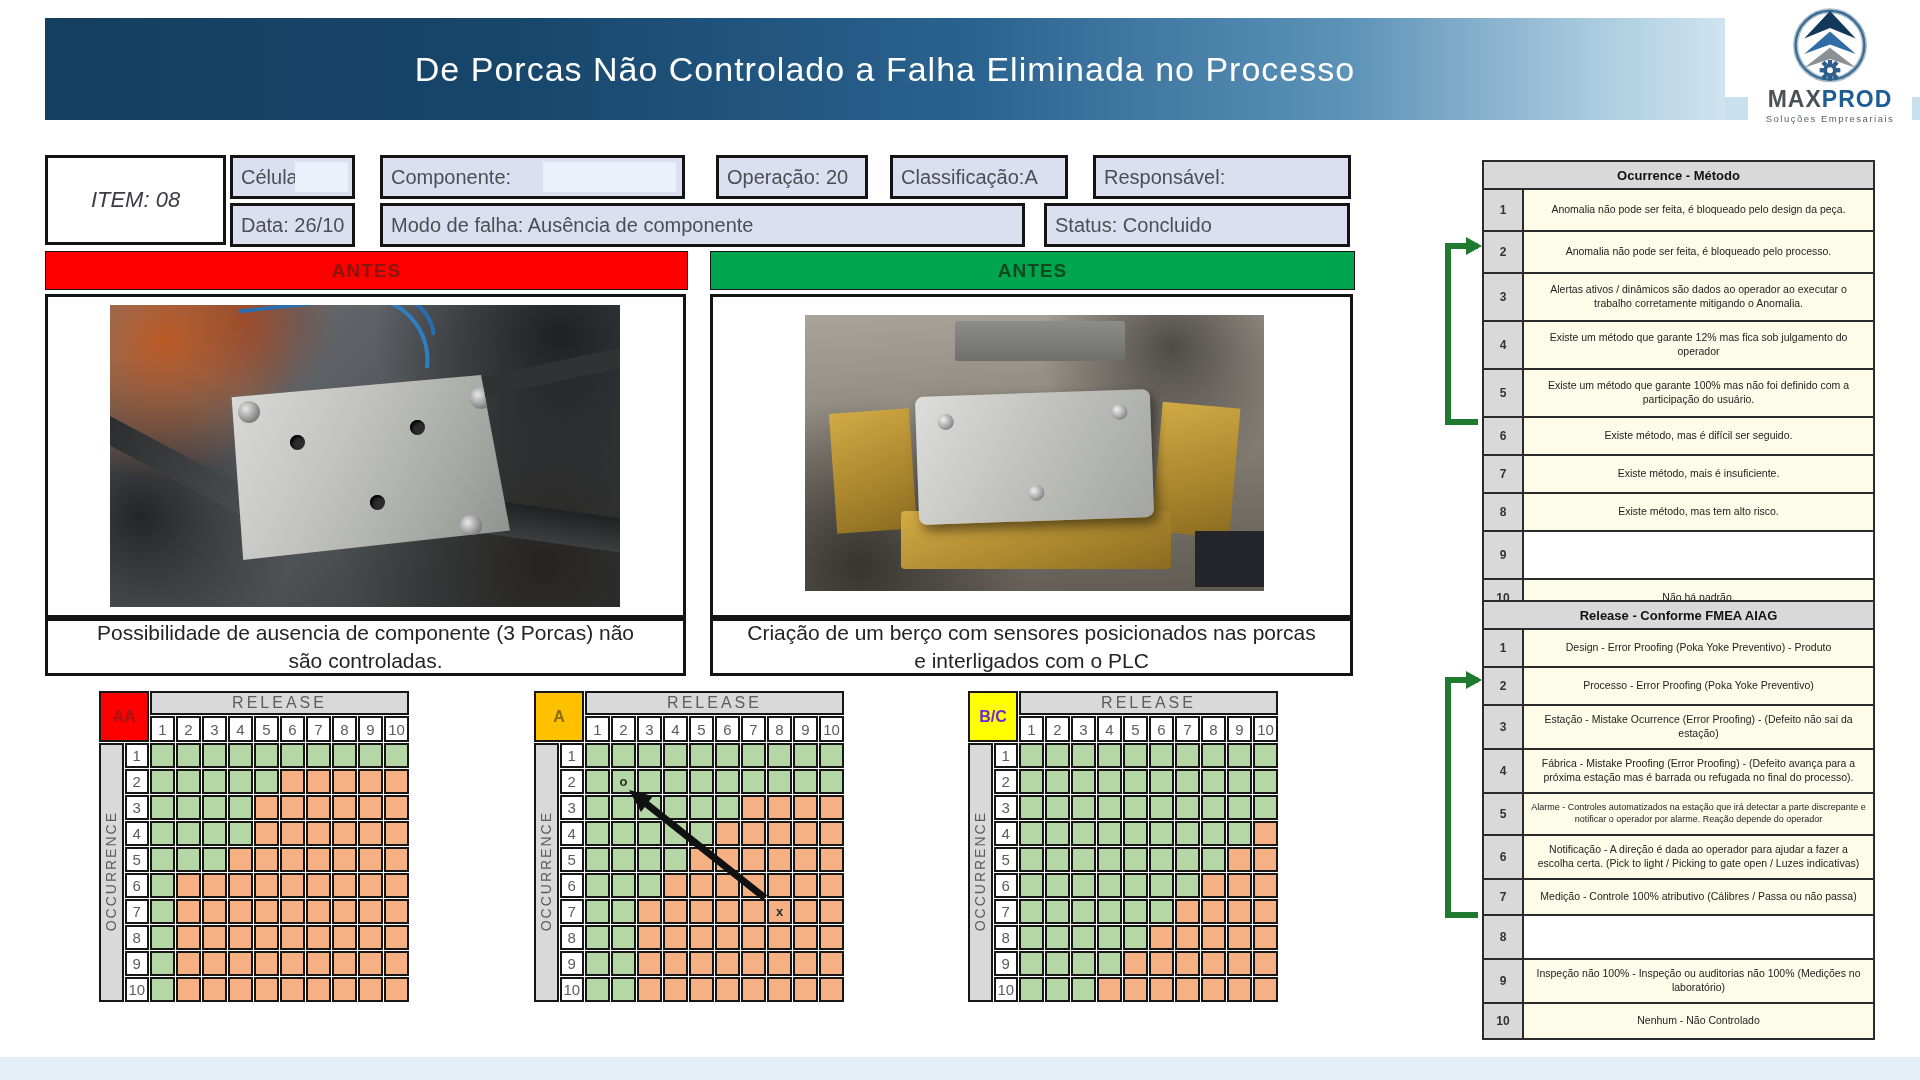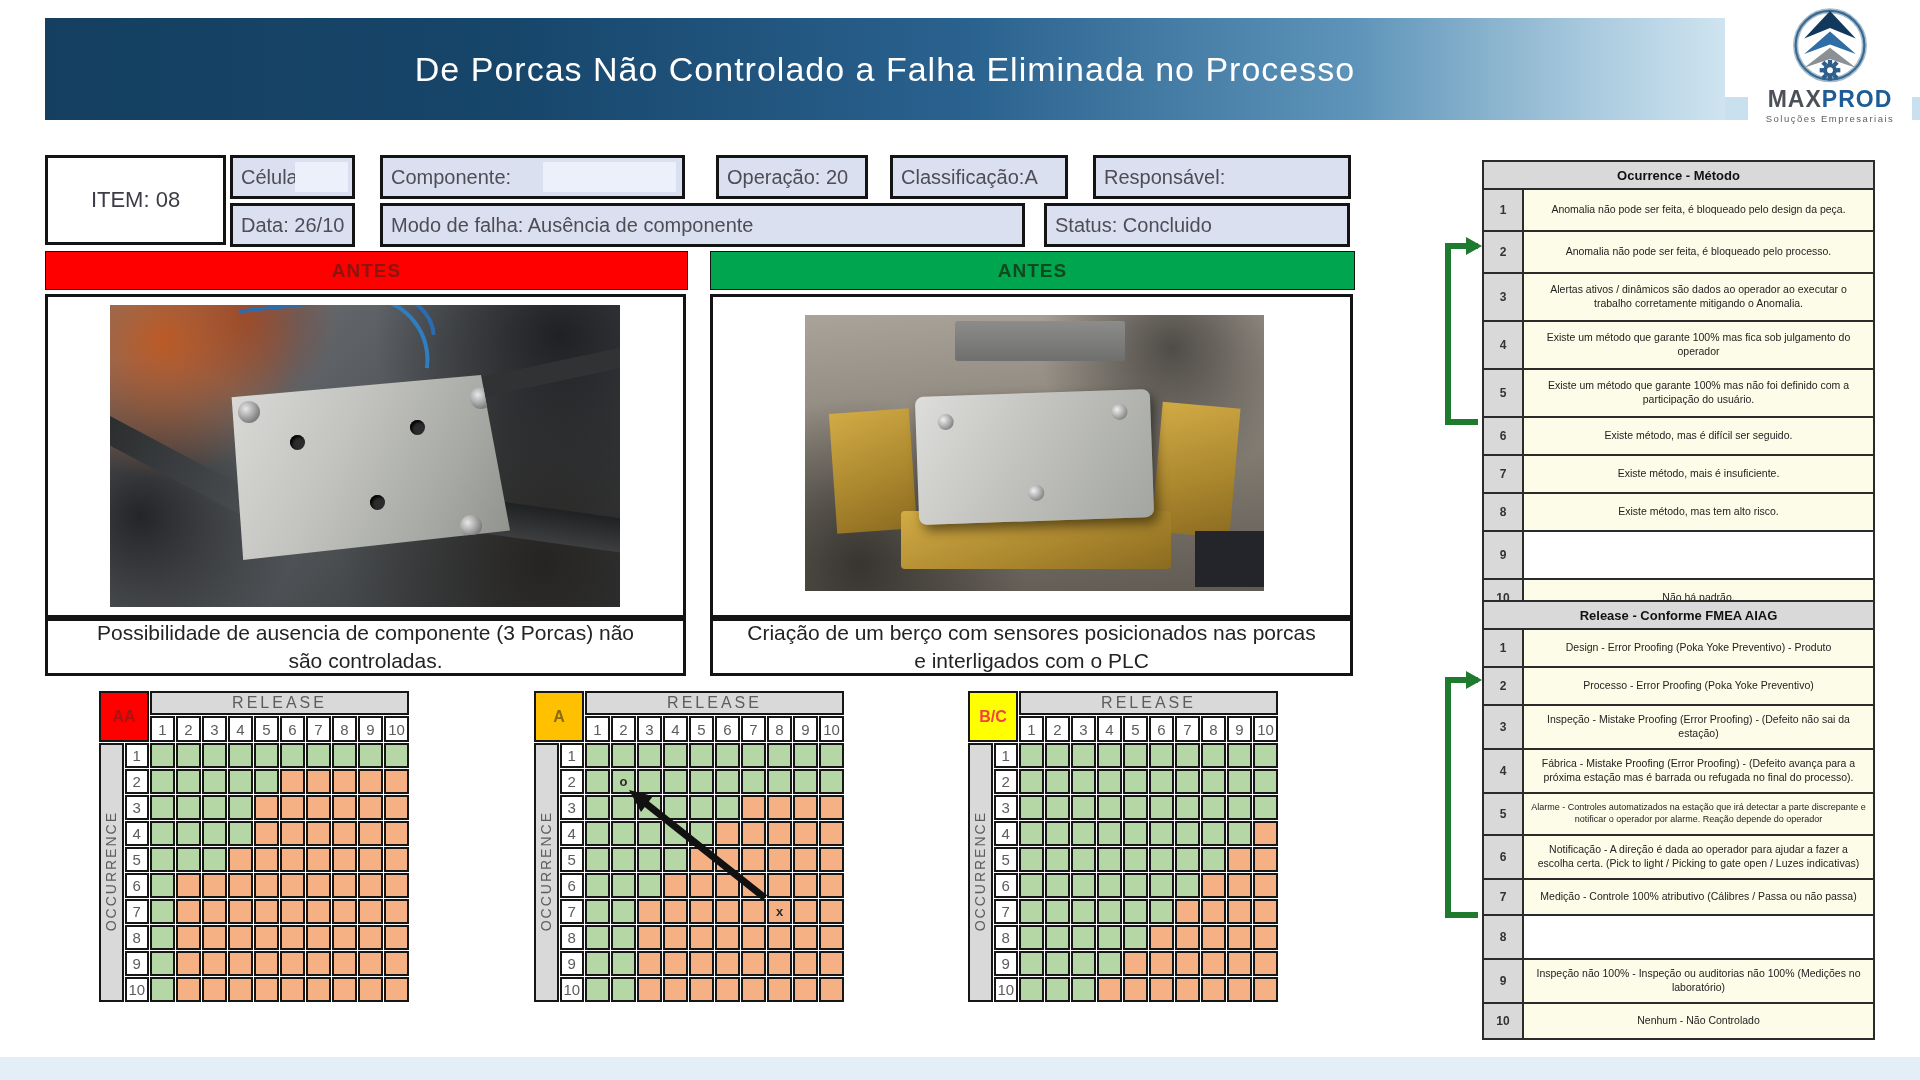--- a/index.html
+++ b/index.html
@@ -19,21 +19,21 @@
         display:flex;flex-direction:column;align-items:center;z-index:3;}
   #logo .wordmark{font-size:23px;font-weight:bold;letter-spacing:1px;line-height:1;margin-top:-2px;}
   #logo .wordmark .max{color:#4c5157;} #logo .wordmark .prod{color:#1d5c94;}
   #logo .tagline{font-size:9.5px;color:#5a6066;letter-spacing:1.5px;margin-top:2px;}
 
   
   .fbox{position:absolute;background:#dbe0f1;border:3px solid #141414;
         display:flex;align-items:center;padding:0 8px;box-sizing:border-box;
         font-size:20px;color:#4d4d55;white-space:nowrap;}
   #f-item{left:45px;top:155px;width:181px;height:90px;background:#fff;justify-content:center;
-          font-size:22px;color:#3c3c44;}
+          font-size:22px;color:#3c3c44;font-style:italic;}
   #f-celula{left:230px;top:155px;width:125px;height:44px;}
   #f-comp{left:380px;top:155px;width:305px;height:44px;}
   #f-oper{left:716px;top:155px;width:152px;height:44px;}
   #f-class{left:890px;top:155px;width:178px;height:44px;justify-content:space-between;}
   #f-resp{left:1093px;top:155px;width:258px;height:44px;}
   #f-data{left:230px;top:203px;width:125px;height:44px;}
   #f-modo{left:380px;top:203px;width:645px;height:44px;}
   #f-status{left:1044px;top:203px;width:306px;height:44px;}
   .redact{position:absolute;top:4px;bottom:4px;background:#ebf0fa;}
   #f-celula .redact{left:62px;right:4px;}
@@ -538,21 +538,21 @@
       </table>
       <svg class="arrow-overlay" width="312" height="315">
         <line x1="232" y1="208" x2="106" y2="108" stroke="#111" stroke-width="7"></line>
         <polygon points="96,100 120,106 108,122" fill="#111"></polygon>
       </svg>
     </div>
   <div class="matrix" id="matrix-BC">
       <table>
         <tbody>
           <tr>
-            <td class="mlabel" colspan="2" rowspan="2" style="background:#ffff00;color:#ef4444">B/C</td>
+            <td class="mlabel" colspan="2" rowspan="2" style="background:#ffff00;color:#6d28d9">B/C</td>
             <td class="rel-title" colspan="10">RELEASE</td>
           </tr>
           <tr>
             <td class="colnum">1</td>
             <td class="colnum">2</td>
             <td class="colnum">3</td>
             <td class="colnum">4</td>
             <td class="colnum">5</td>
             <td class="colnum">6</td>
             <td class="colnum">7</td>
@@ -704,21 +704,21 @@
       <div class="row">
         <div class="num">2</div>
         <div class="txt">Anomalia não pode ser feita, é bloqueado pelo processo.</div>
       </div>
       <div class="row">
         <div class="num">3</div>
         <div class="txt">Alertas ativos / dinâmicos são dados ao operador ao executar o trabalho corretamente mitigando o Anomalia.</div>
       </div>
       <div class="row">
         <div class="num">4</div>
-        <div class="txt">Existe um método que garante 100% mas fica sob julgamento do operador</div>
+        <div class="txt">Existe um método que garante 12% mas fica sob julgamento do operador</div>
       </div>
       <div class="row">
         <div class="num">5</div>
         <div class="txt">Existe um método que garante 100% mas não foi definido com a participação do usuário.</div>
       </div>
       <div class="row">
         <div class="num">6</div>
         <div class="txt">Existe método, mas é difícil ser seguido.</div>
       </div>
       <div class="row">
@@ -742,21 +742,21 @@
       <div class="row">
         <div class="num">1</div>
         <div class="txt">Design  - Error Proofing (Poka Yoke Preventivo) - Produto</div>
       </div>
       <div class="row">
         <div class="num">2</div>
         <div class="txt">Processo - Error Proofing (Poka Yoke Preventivo)</div>
       </div>
       <div class="row">
         <div class="num">3</div>
-        <div class="txt">Inspeção - Mistake Proofing (Error Proofing) - (Defeito não sai da estação)</div>
+        <div class="txt">Estação - Mistake Ocurrence (Error Proofing) - (Defeito não sai da estação)</div>
       </div>
       <div class="row">
         <div class="num">4</div>
         <div class="txt">Fábrica - Mistake Proofing (Error Proofing) - (Defeito avança para a próxima estação mas é barrada ou refugada no final do processo).</div>
       </div>
       <div class="row">
         <div class="num">5</div>
         <div class="txt">Alarme - Controles automatizados na estação que irá detectar a parte discrepante e notificar o operador por alarme. Reação  depende do operador</div>
       </div>
       <div class="row">

